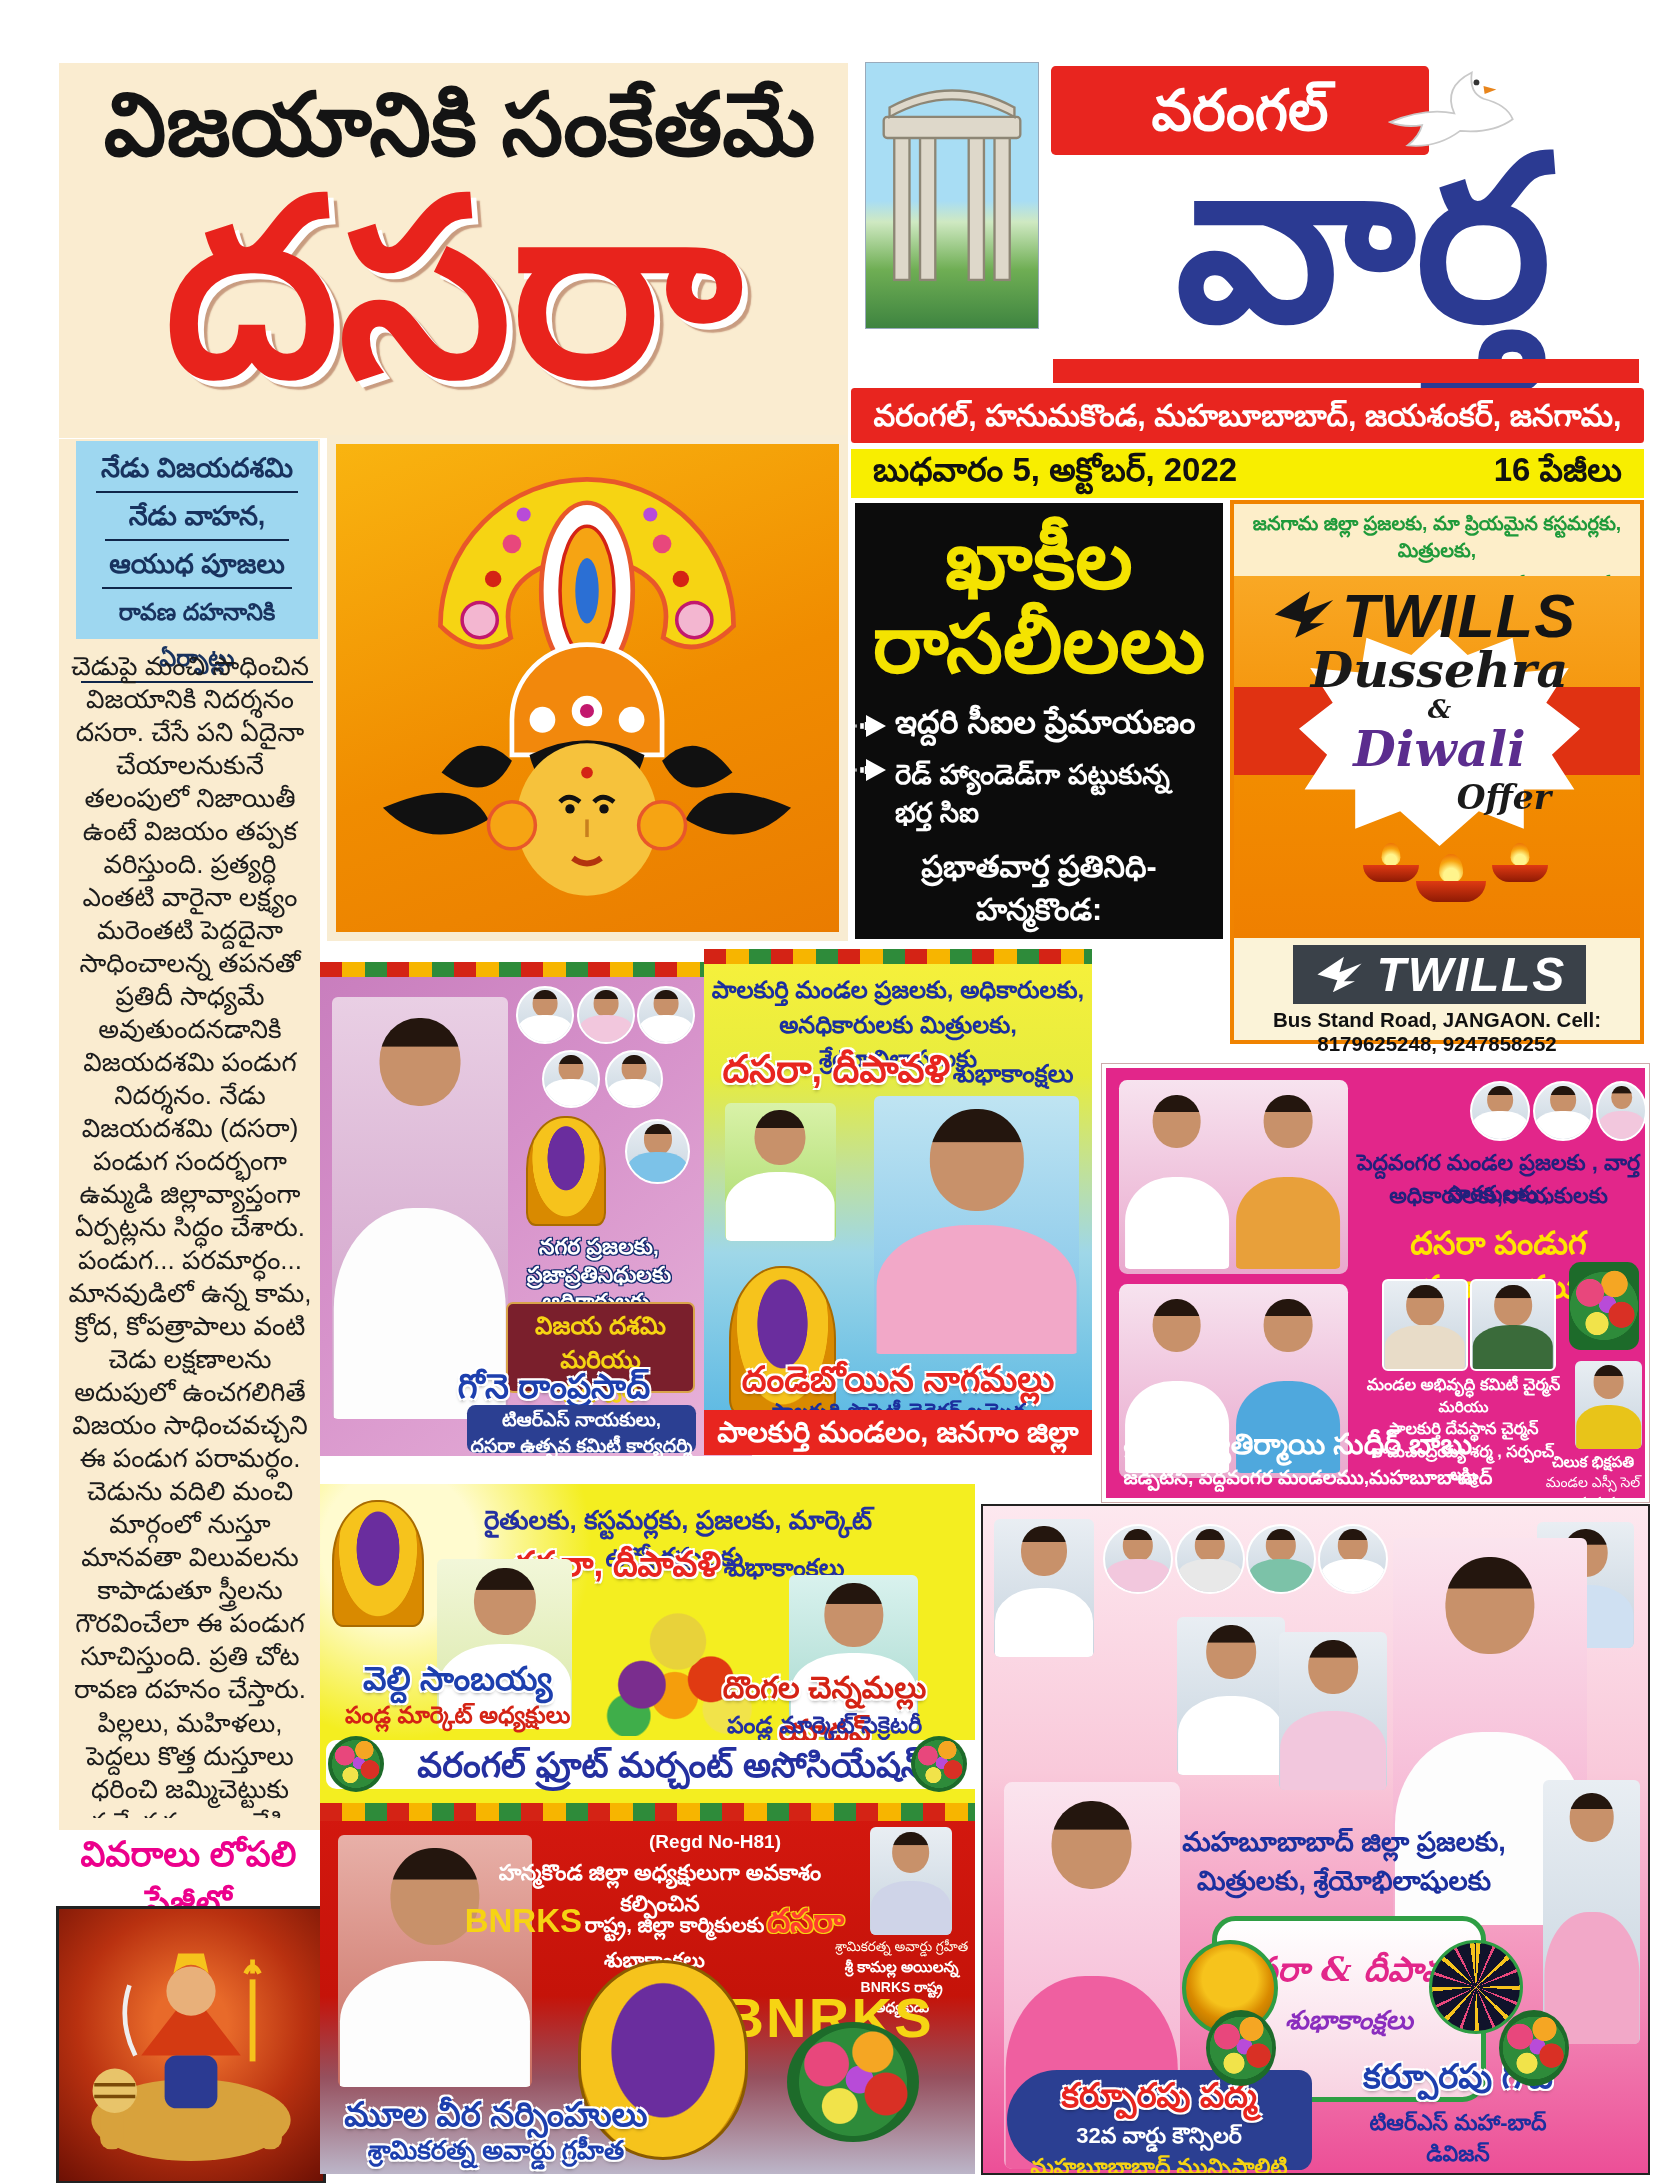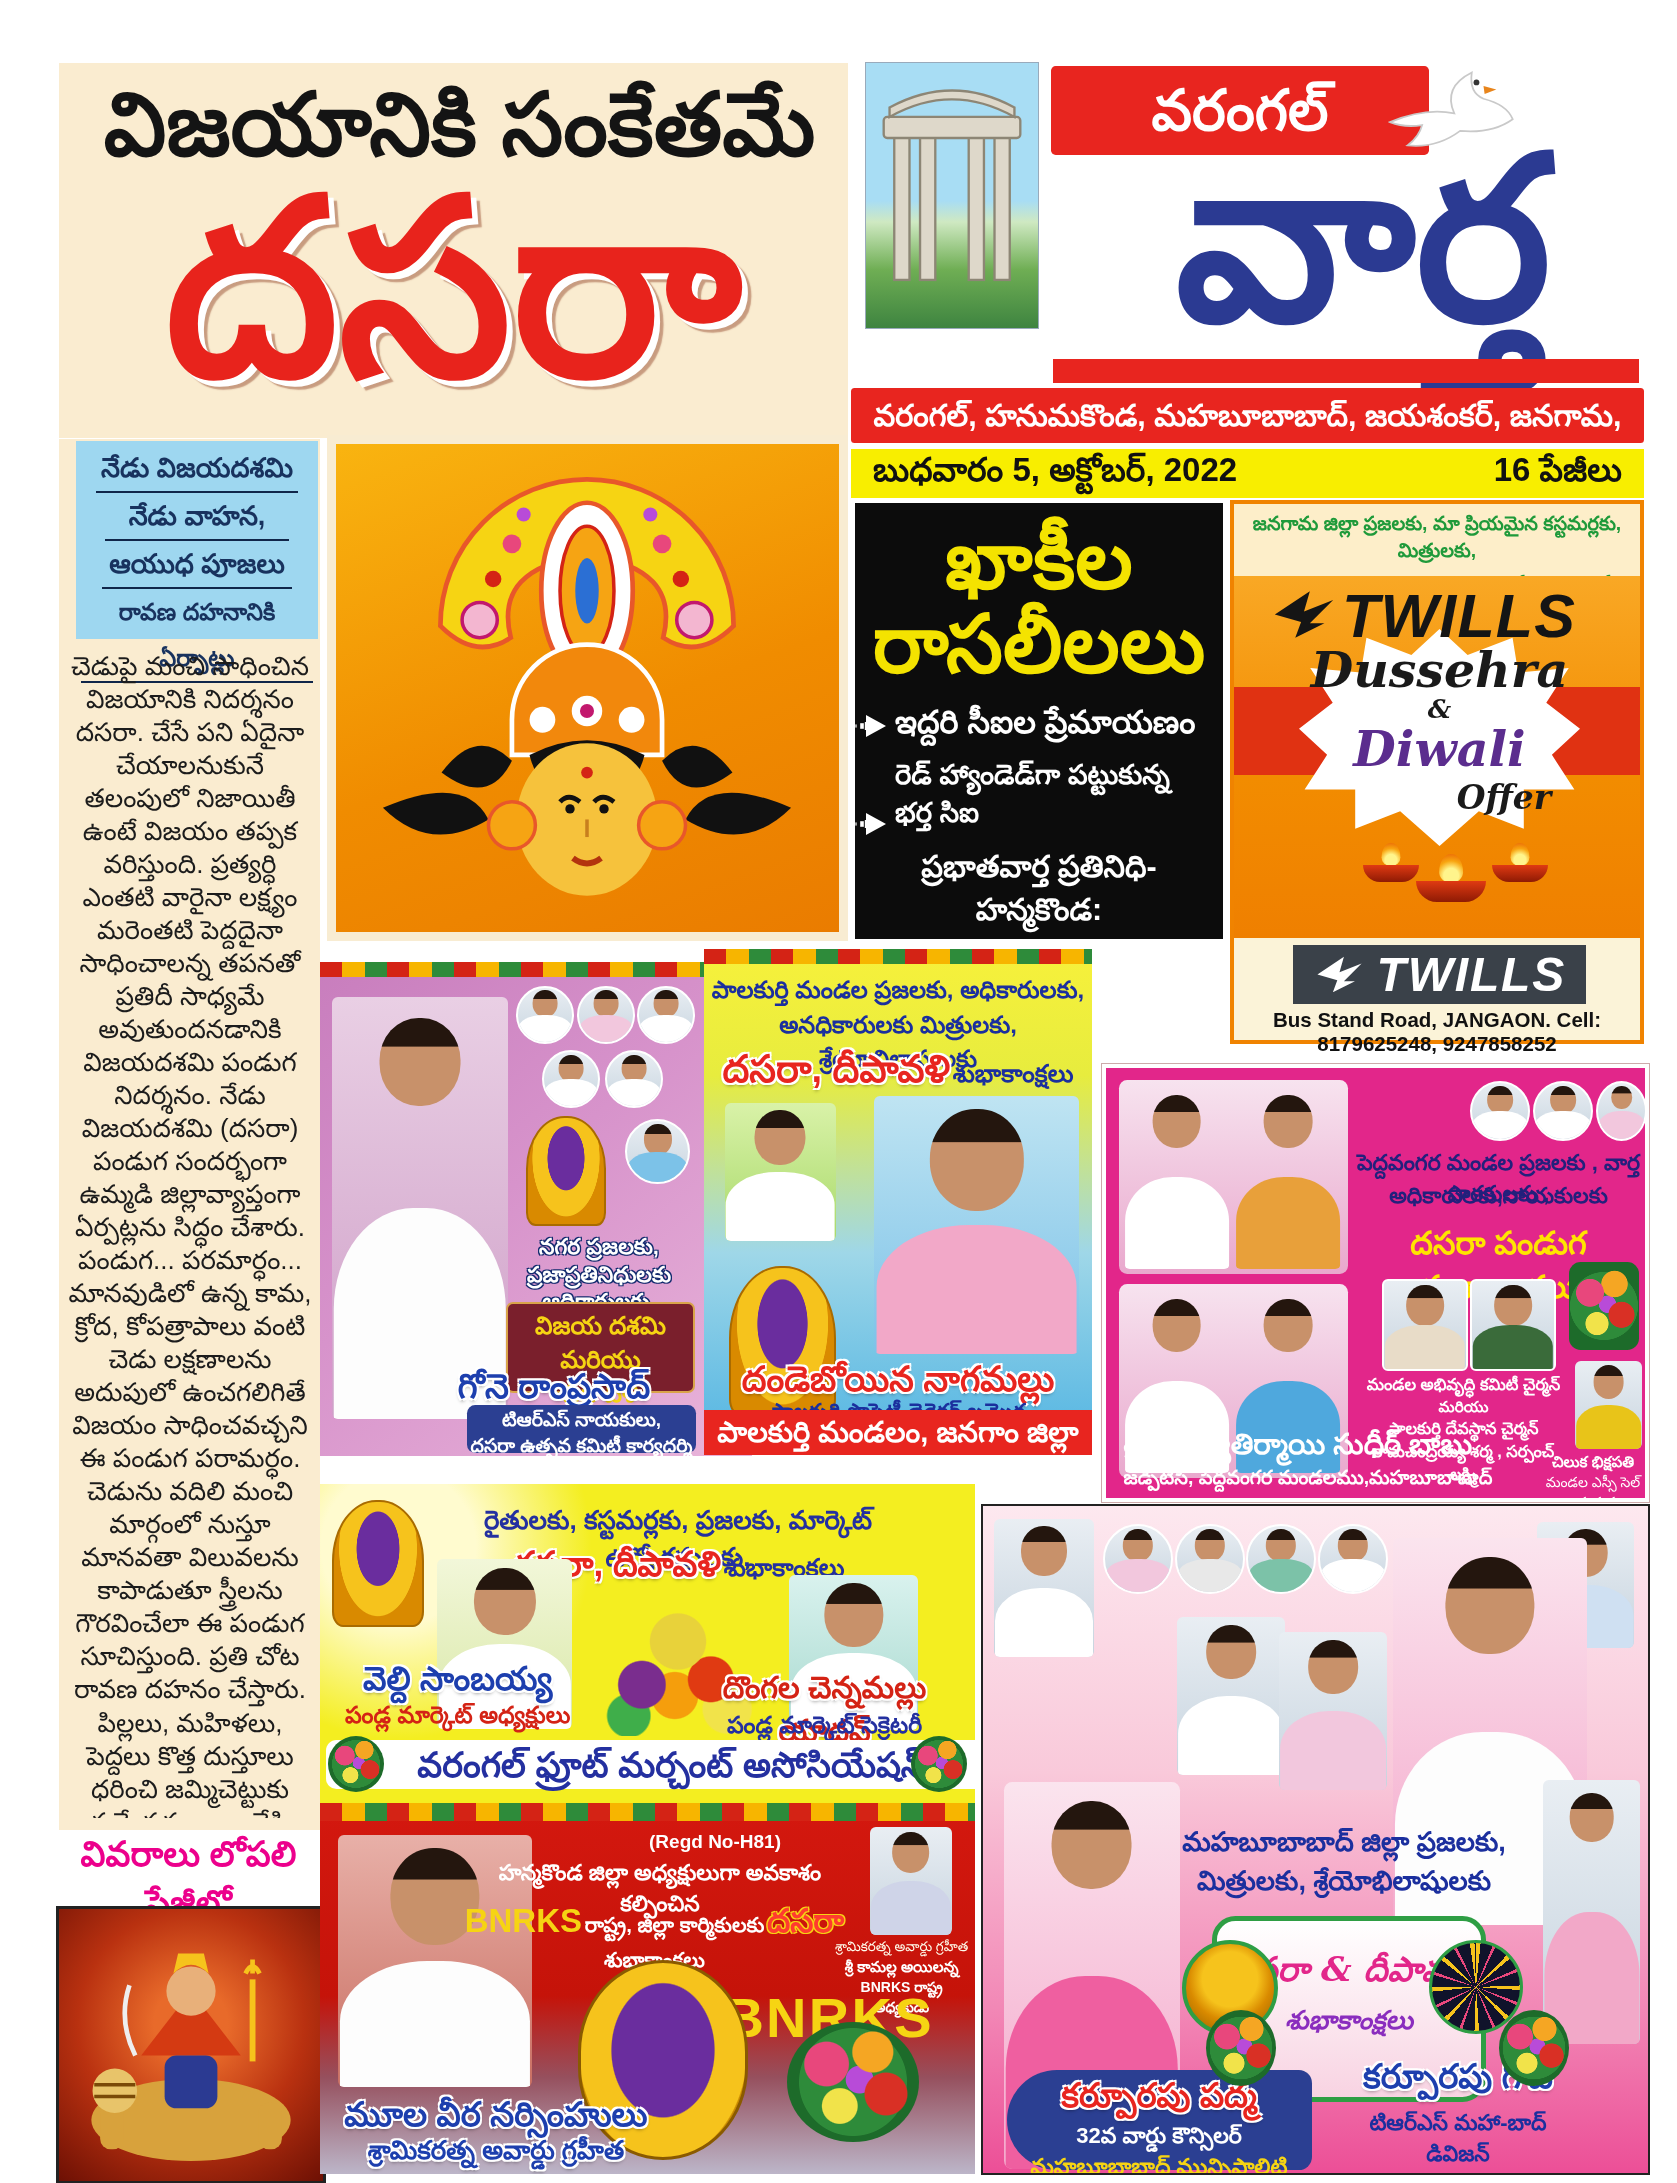--- a/index.html
+++ b/index.html
@@ -180,21 +180,21 @@
     <div class="ctr" style="margin-top:15.2px;font-size:81px;font-weight:bold;color:#f4e300;line-height:1.04;">
       <div>ఖాకీల</div>
       <div>రాసలీలలు</div>
     </div>
     <div style="margin:17.6px 10.6px 0;">
       <div style="display:flex;align-items:center;gap:9.4px;margin-bottom:10.6px;">
         <span style="width:0;height:0;border-left:20px solid #fff;border-top:11.7px solid transparent;border-bottom:11.7px solid transparent;
                      box-shadow:-8.2px 0 0 -7px #fff,-14px 0 0 -8.2px #fff,-20px 0 0 -9.4px #fff;"></span>
         <span style="font-size:32px;font-weight:bold;">ఇద్దరి సీఐల ప్రేమాయణం</span>
       </div>
-      <div style="display:flex;align-items:flex-end;gap:9.4px;">
+      <div style="display:flex;align-items:flex-start;gap:9.4px;">
         <span style="width:0;height:0;border-left:20px solid #fff;border-top:11.7px solid transparent;border-bottom:11.7px solid transparent;
                      box-shadow:-8.2px 0 0 -7px #fff,-14px 0 0 -8.2px #fff,-20px 0 0 -9.4px #fff;"></span>
         <span style="font-size:27.6px;font-weight:bold;">రెడ్ హ్యాండెడ్‌గా పట్టుకున్న భర్త సిఐ</span>
       </div>
     </div>
     <div class="ctr" style="margin-top:14px;font-size:30.5px;font-weight:bold;">ప్రభాతవార్త ప్రతినిధి- హన్మకొండ:</div>
 
   </div>
 
   <div class="abs ovh" style="left:1230px;top:500px;width:414px;height:544px;border:4.7px solid #f08300;box-sizing:border-box;background:#fdeec9;">

